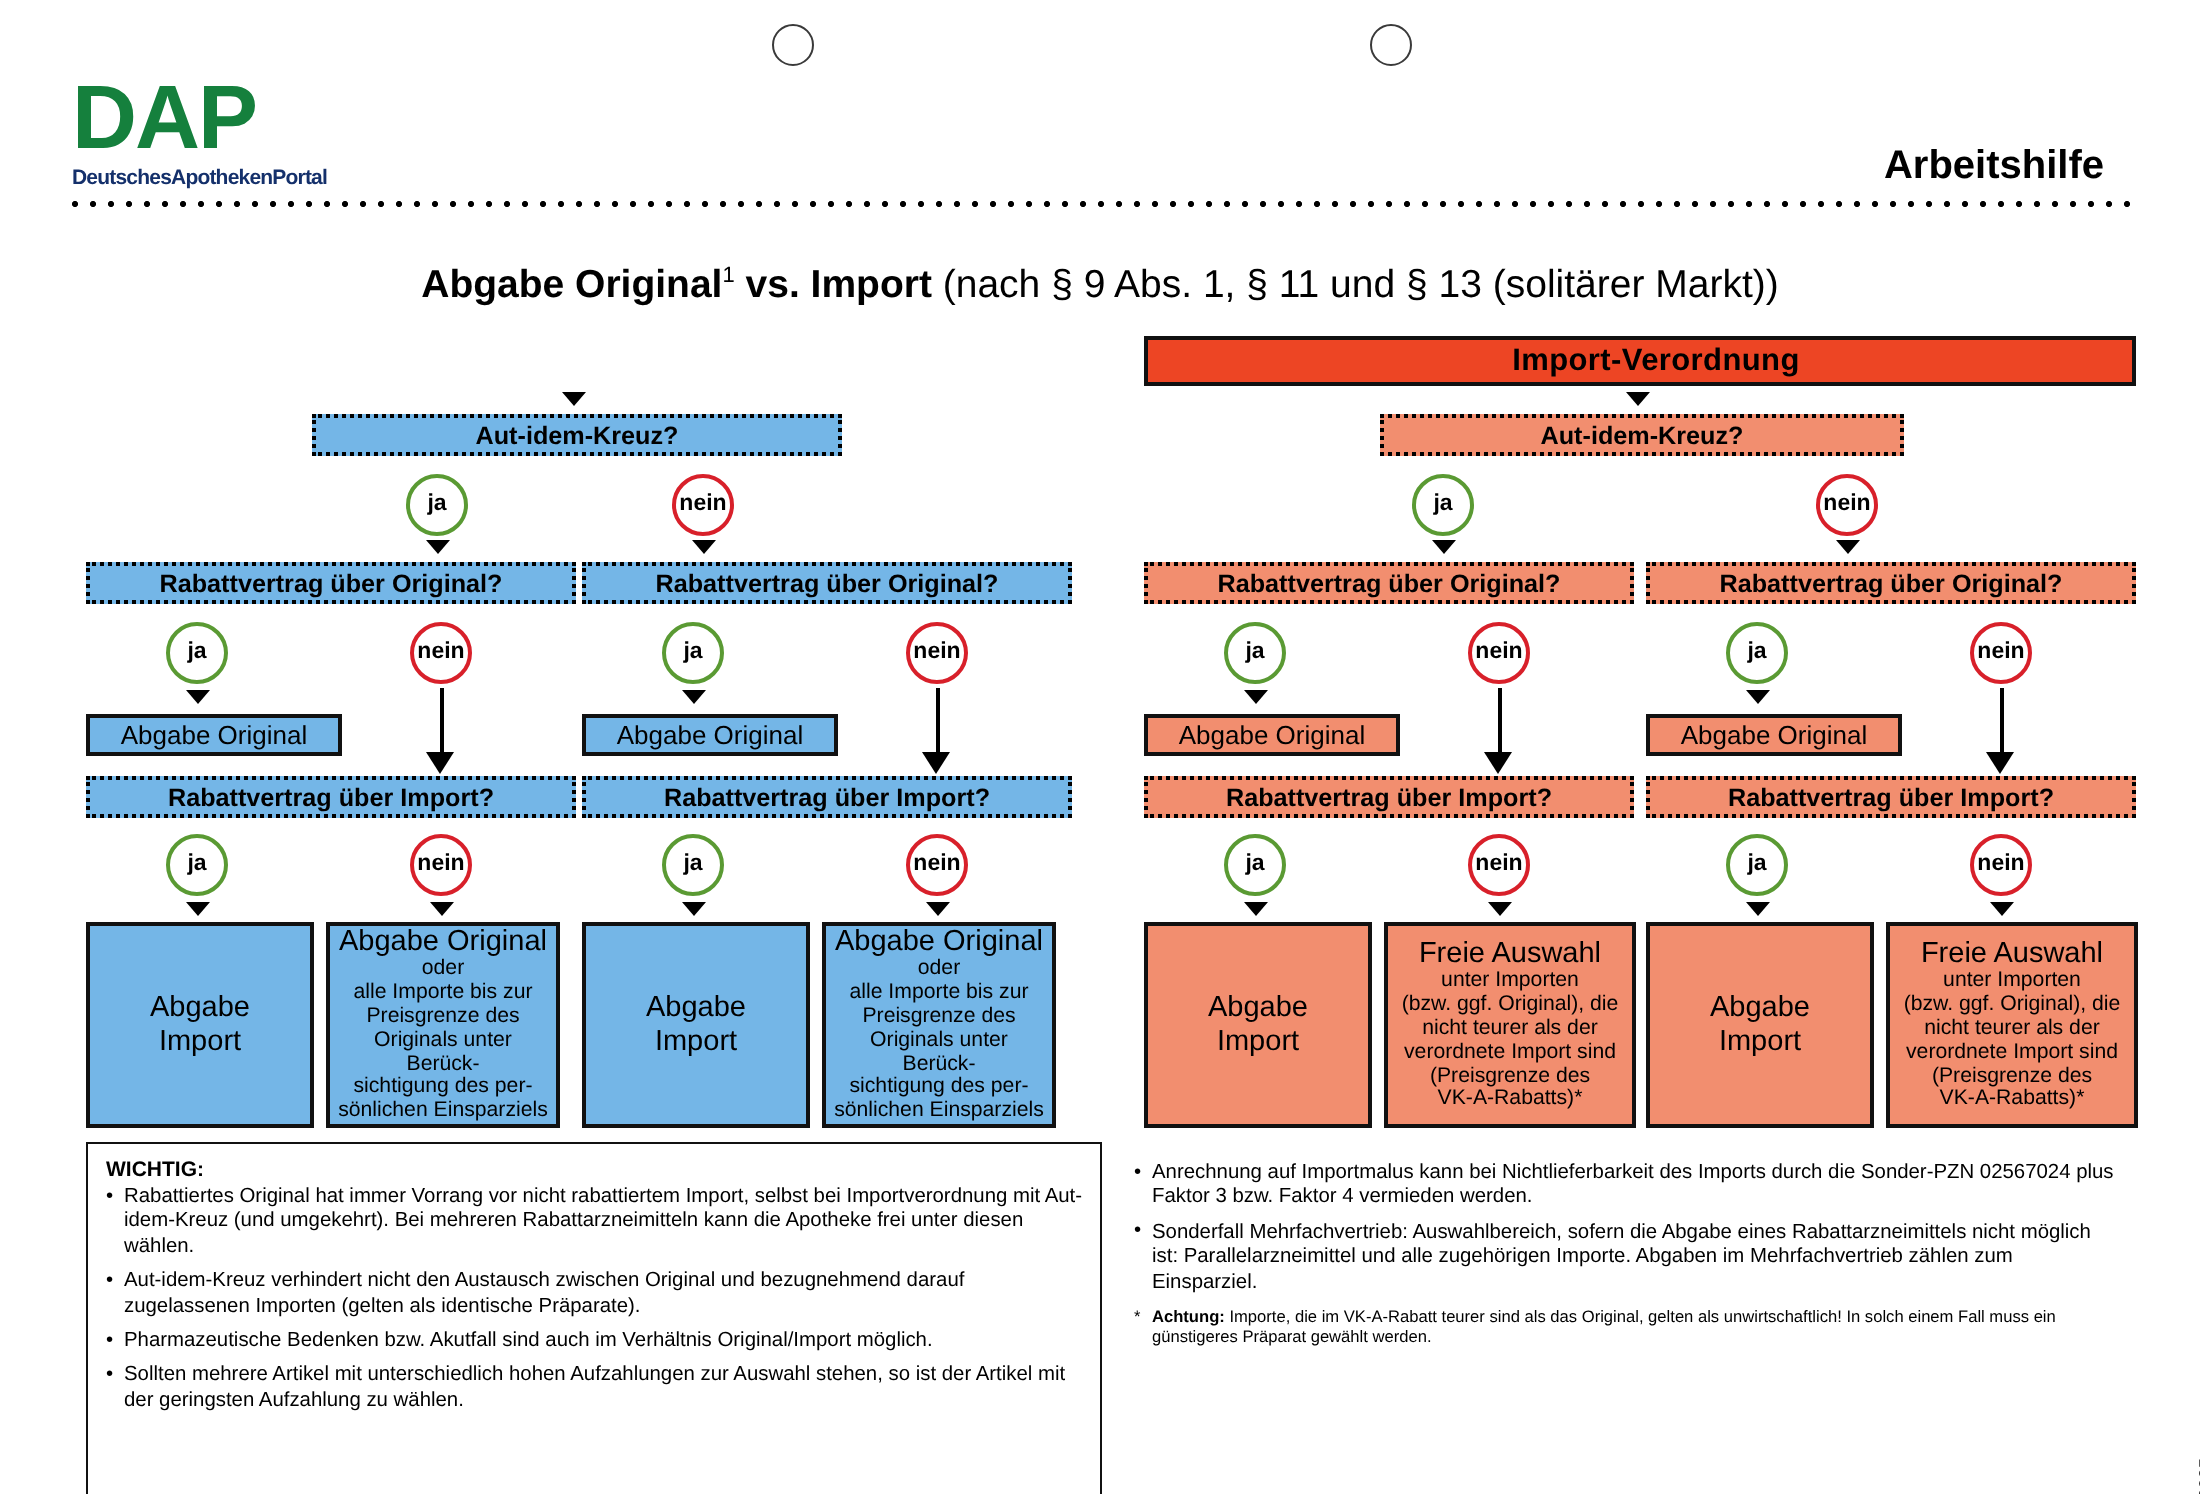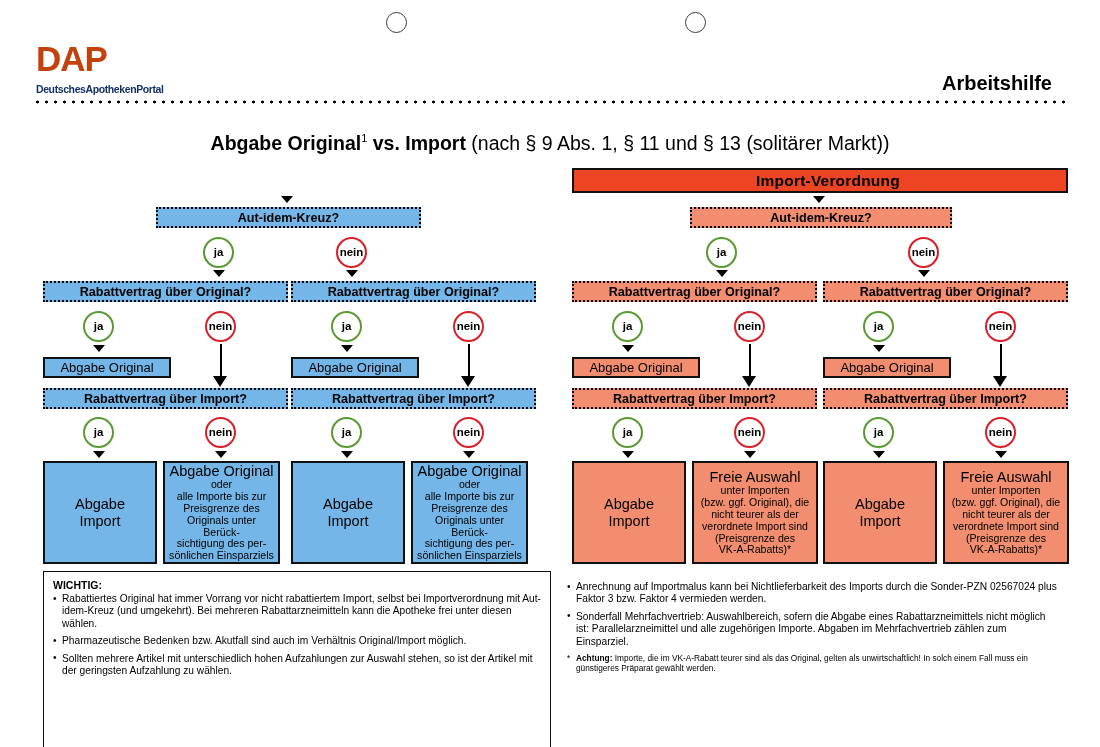--- a/index.html
+++ b/index.html
@@ -19,22 +19,22 @@
     border: 1.6px solid #3a3a3a; border-radius: 50%;
     background: #fff;
   }
   .punch-1 { left: 386px; top: 12px; }
   .punch-2 { left: 685px; top: 12px; }
 
   
   .logo-wrap { position: absolute; left: 36px; top: 36px; }
   .logo-dap {
     font-family: "Liberation Sans", sans-serif;
-    font-weight: bold; font-size: 35px; letter-spacing: -1px;
-    color: #c2410c; line-height: 46px;
+    font-weight: bold; font-size: 45px; letter-spacing: -1px;
+    color: #15803d; line-height: 46px;
   }
   .logo-sub {
     font-family: "Liberation Sans", sans-serif;
     font-weight: bold; font-size: 10.5px; color: #14306b;
     letter-spacing: -0.4px; margin-top: 1px;
   }
   .arbeitshilfe {
     position: absolute; right: 48px; top: 72px;
     font-weight: bold; font-size: 20px; letter-spacing: 0px;
   }
@@ -313,20 +313,21 @@
       <div class="bb-body">(Preisgrenze des</div>
       <div class="bb-body">VK-A-Rabatts)*</div>
     </div>
 
   </div>
 
   <div class="infobox" style="left:43px; top:571px; width:508px; height:188px;">
     <div class="hdr">WICHTIG:</div>
     <ul class="bullets">
       <li>Rabattiertes Original hat immer Vorrang vor nicht rabattiertem Import, selbst bei Importverordnung mit Aut-idem-Kreuz (und umgekehrt). Bei mehreren Rabattarzneimitteln kann die Apotheke frei unter diesen wählen.</li>
+      <li>Aut-idem-Kreuz verhindert nicht den Austausch zwischen Original und bezugnehmend darauf zugelassenen Importen (gelten als identische Präparate).</li>
       <li>Pharmazeutische Bedenken bzw. Akutfall sind auch im Verhältnis Original/Import möglich.</li>
       <li>Sollten mehrere Artikel mit unterschiedlich hohen Aufzahlungen zur Auswahl stehen, so ist der Artikel mit der geringsten Aufzahlung zu wählen.</li>
     </ul>
   </div>
 
   <div class="infobox" style="left:558px; top:571px; width:511px; height:150px; border:none; padding-top:10px;">
     <ul class="bullets">
       <li>Anrechnung auf Importmalus kann bei Nichtlieferbarkeit des Imports durch die Sonder-PZN 02567024 plus Faktor 3 bzw. Faktor 4 vermieden werden.</li>
       <li>Sonderfall Mehrfachvertrieb: Auswahlbereich, sofern die Abgabe eines Rabattarzneimittels nicht möglich ist: Parallelarzneimittel und alle zugehörigen Importe. Abgaben im Mehrfachvertrieb zählen zum Einsparziel.</li>
       <li class="note"><b>Achtung:</b><span> Importe, die im VK-A-Rabatt teurer sind als das Original, gelten als unwirtschaftlich! In solch einem Fall muss ein günstigeres Präparat gewählt werden.</span></li>

